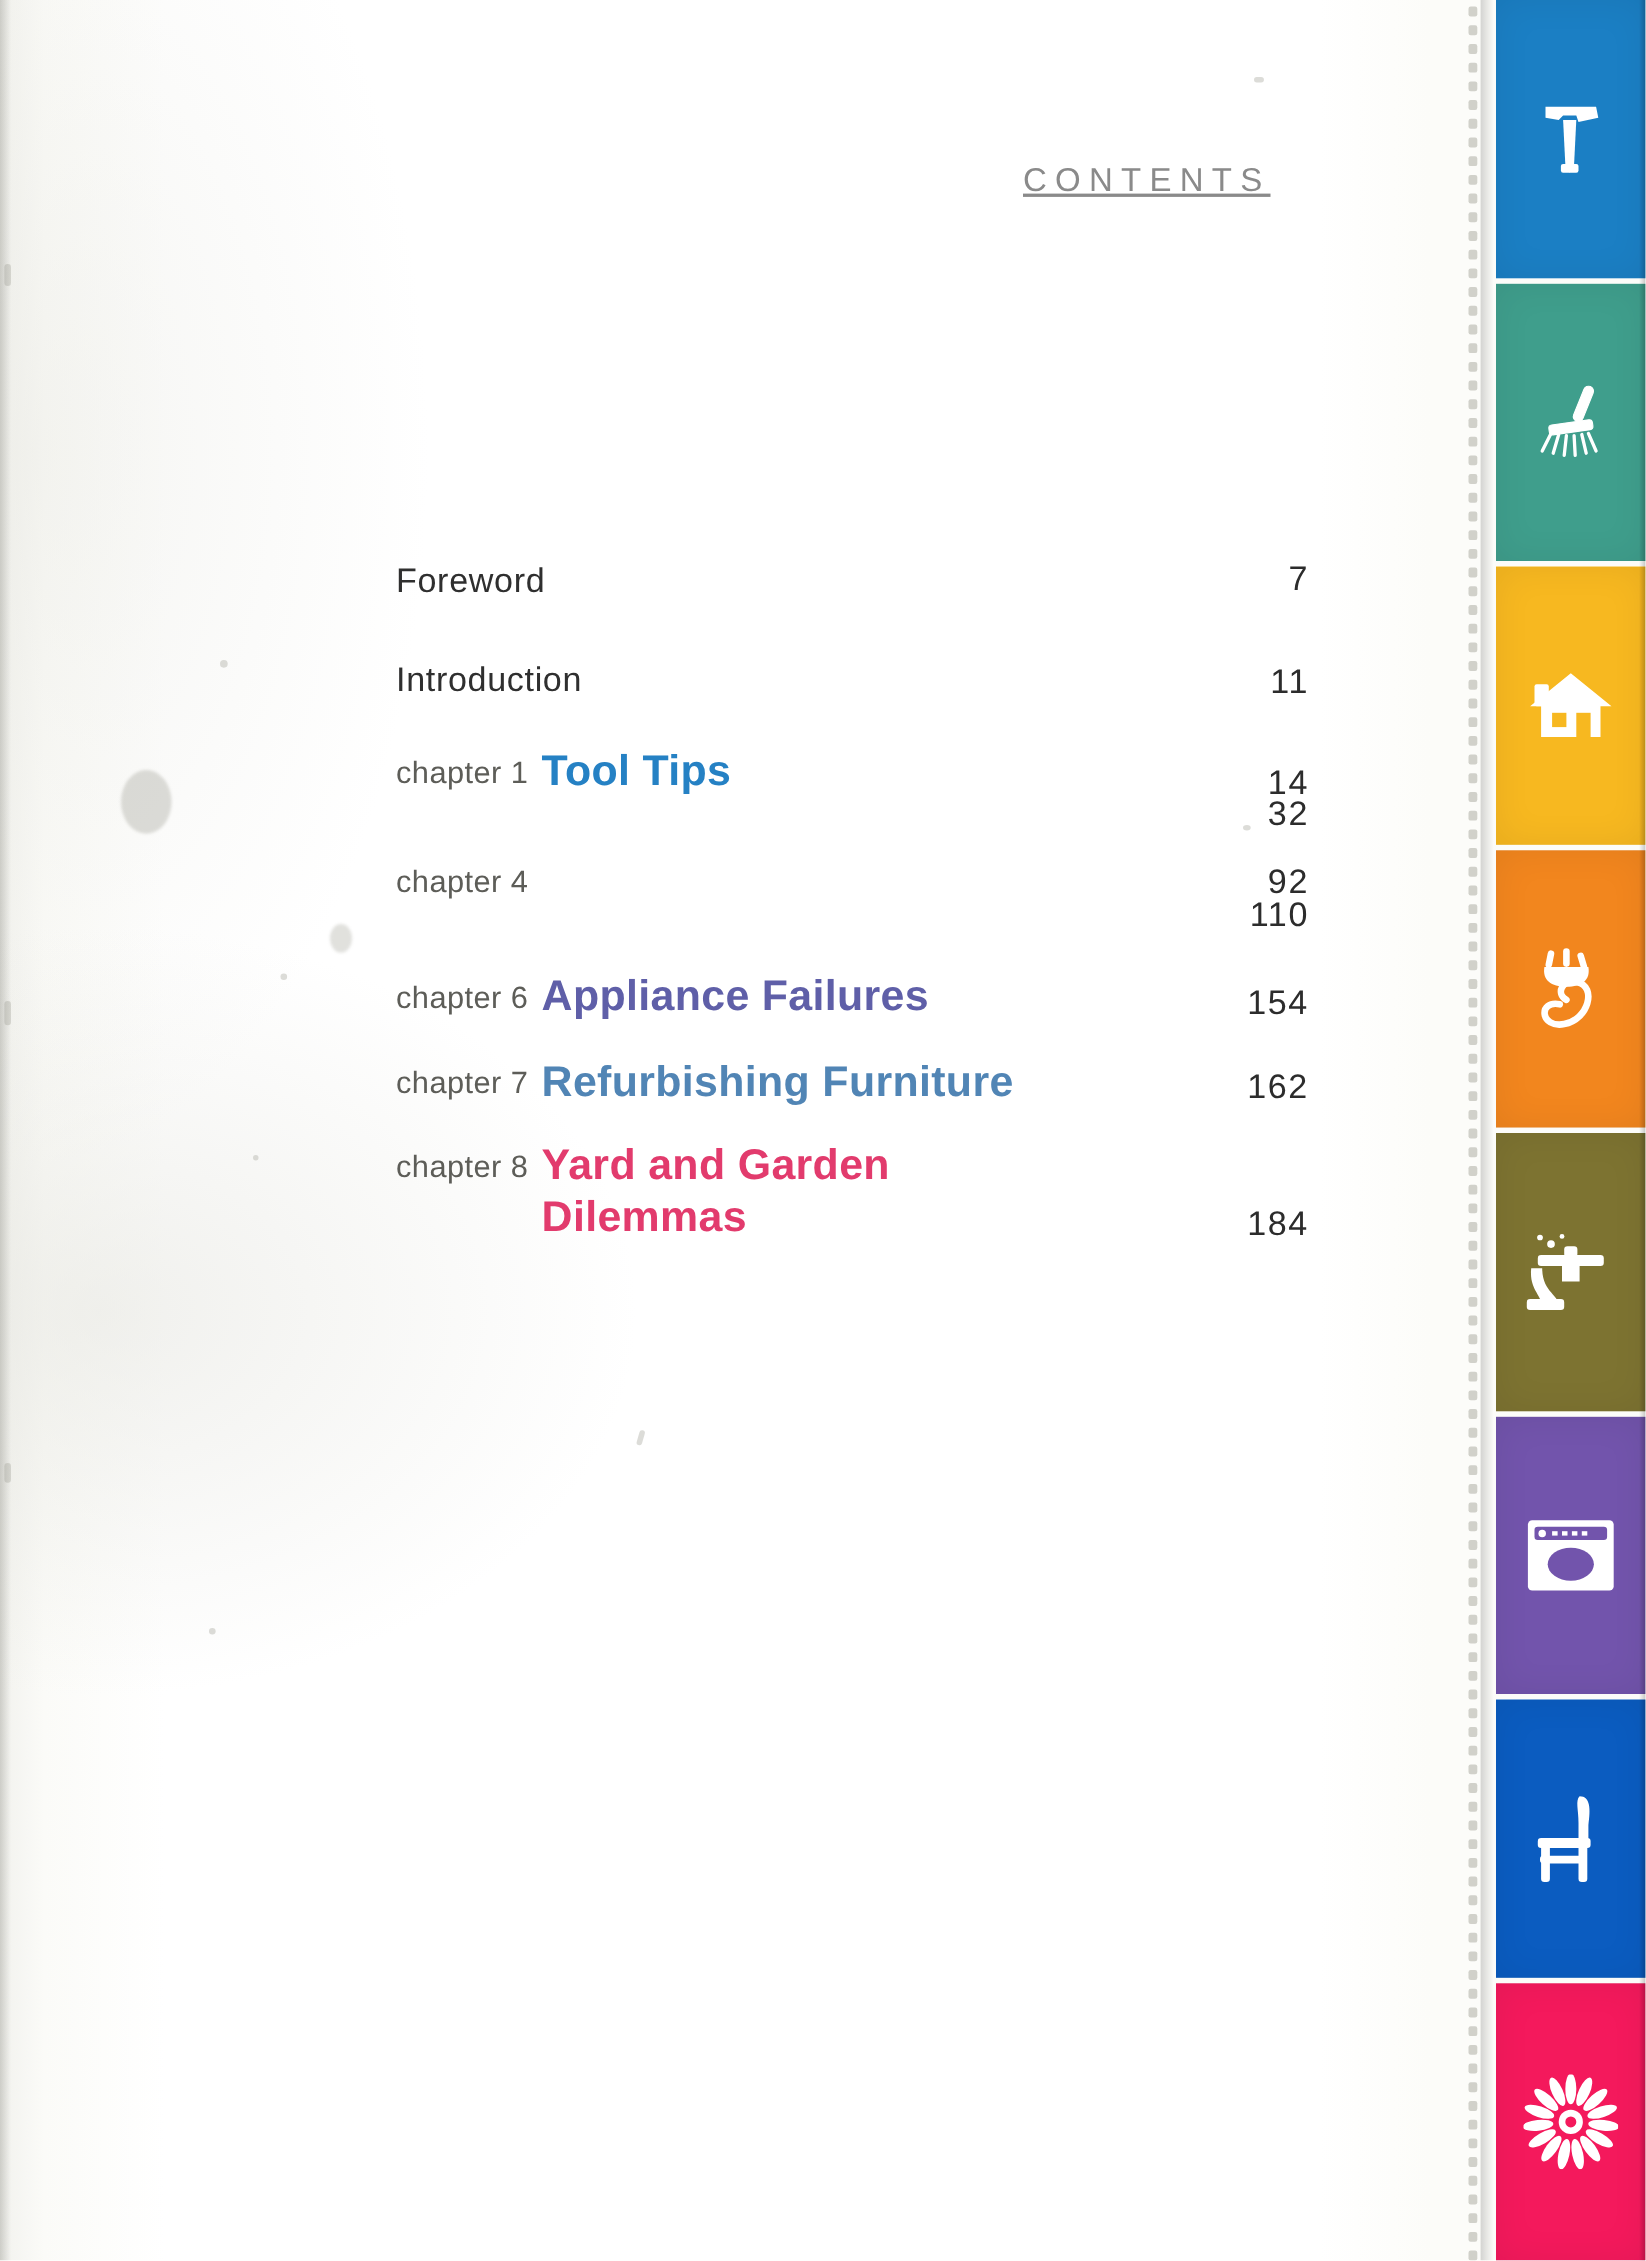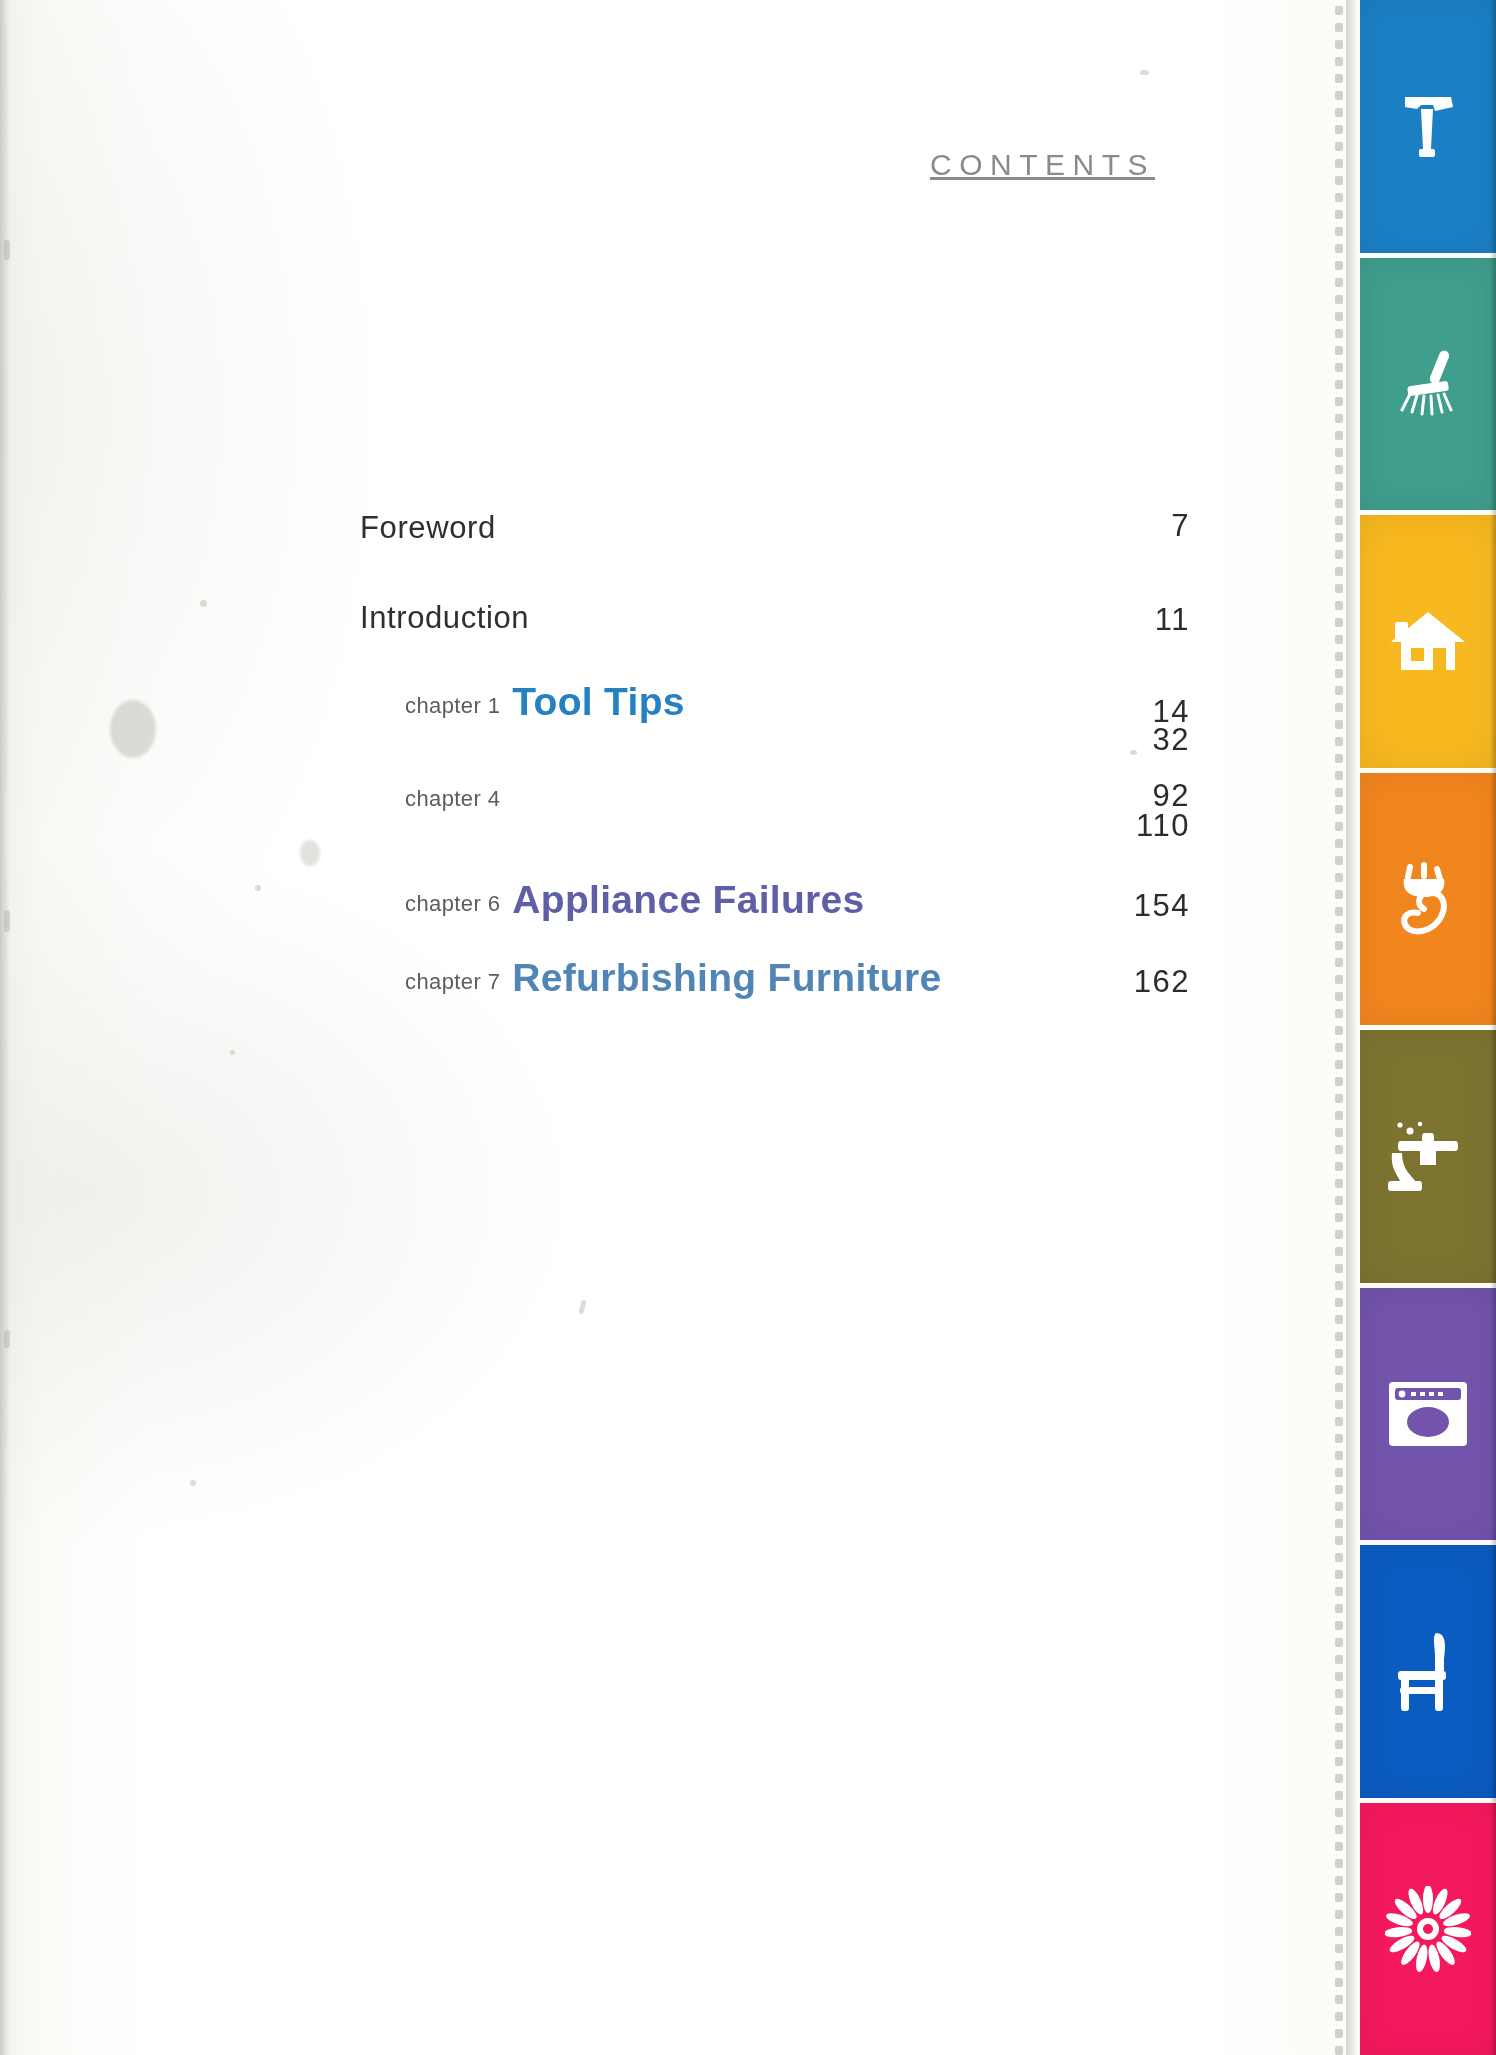--- a/index.html
+++ b/index.html
@@ -30,22 +30,22 @@
   
   #toc { position:absolute; left:360px; top:510px; width:830px; }
   .row { position:relative; display:flex; align-items:flex-end; }
   .row .left { flex:0 0 auto; display:flex; align-items:baseline; }
   .row .pagenum {
     position:absolute; right:0;
     font-size:31px; color:#2c2c2c; letter-spacing:1.5px;
     font-family:"Liberation Sans", sans-serif; font-weight:400;
   }
   .chapter-label {
-    font-size:22px; color:#5d5d58; letter-spacing:.4px;
-    margin-right:12px; white-space:nowrap; transform:translateY(-2px);margin-left:45px;
+    font-size:28px; color:#5d5d58; letter-spacing:.4px;
+    margin-right:12px; white-space:nowrap; transform:translateY(-2px);
   }
   .plain-title {
     font-size:31px; color:#2f2f2f; letter-spacing:.6px; font-weight:400;
   }
   .ch-title {
     font-size:39px; font-weight:700; letter-spacing:.3px;
     line-height:1.22; white-space:pre-line;
   }
 
   
@@ -185,20 +185,28 @@
     </div>
 
     <div class="row" id="r-ch7">
       <div class="left">
         <span class="chapter-label">chapter 7</span>
         <span class="ch-title" id="t-ch7" style="color: rgb(44, 107, 165);">Refurbishing Furniture</span>
       </div>
       <span class="pagenum">162</span>
     </div>
 
+    <div class="row" id="r-ch8">
+      <div class="left">
+        <span class="chapter-label">chapter 8</span>
+        <span class="ch-title" id="t-ch8" style="color: rgb(226, 59, 109);">Yard and Garden
+Dilemmas</span>
+      </div>
+      <span class="pagenum">184</span>
+    </div>
 
 
   </div>
 
   <div id="binding">
       <div class="hole" style="top: 6px;"></div>
       <div class="hole" style="top: 23px;"></div>
       <div class="hole" style="top: 40px;"></div>
       <div class="hole" style="top: 57px;"></div>
       <div class="hole" style="top: 74px;"></div>

